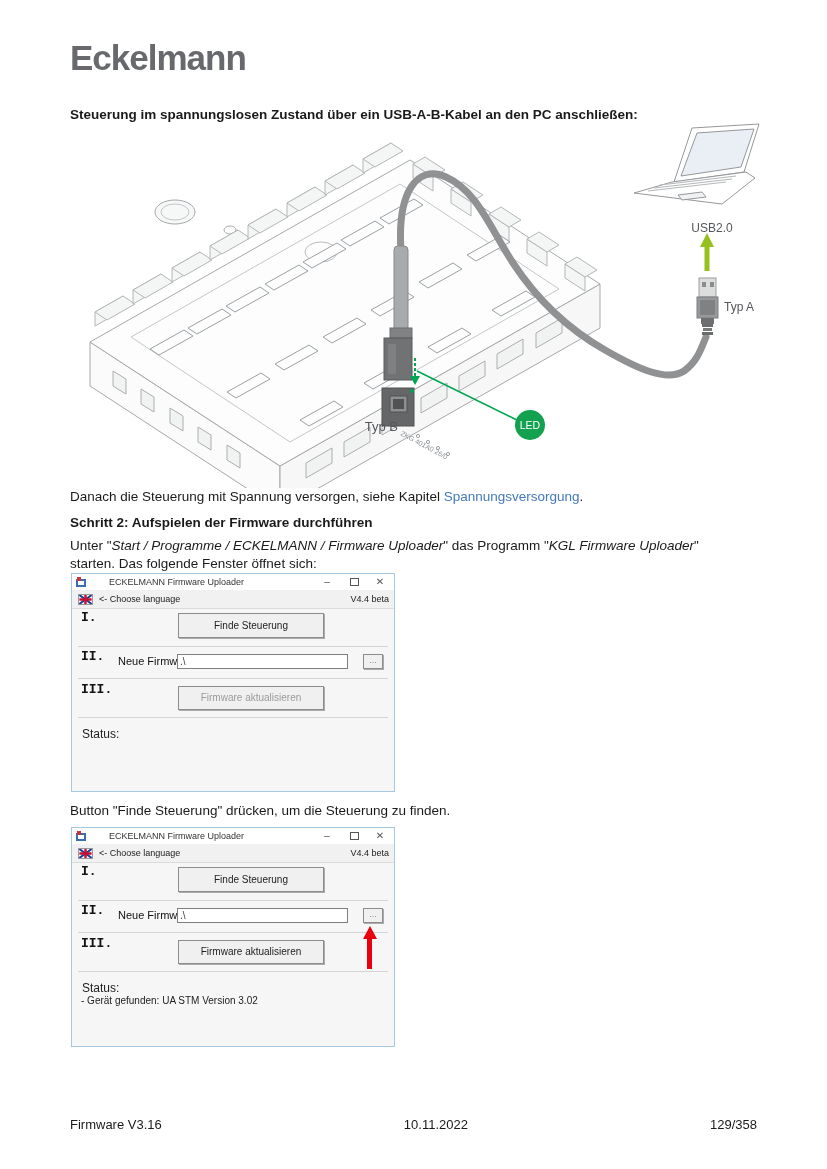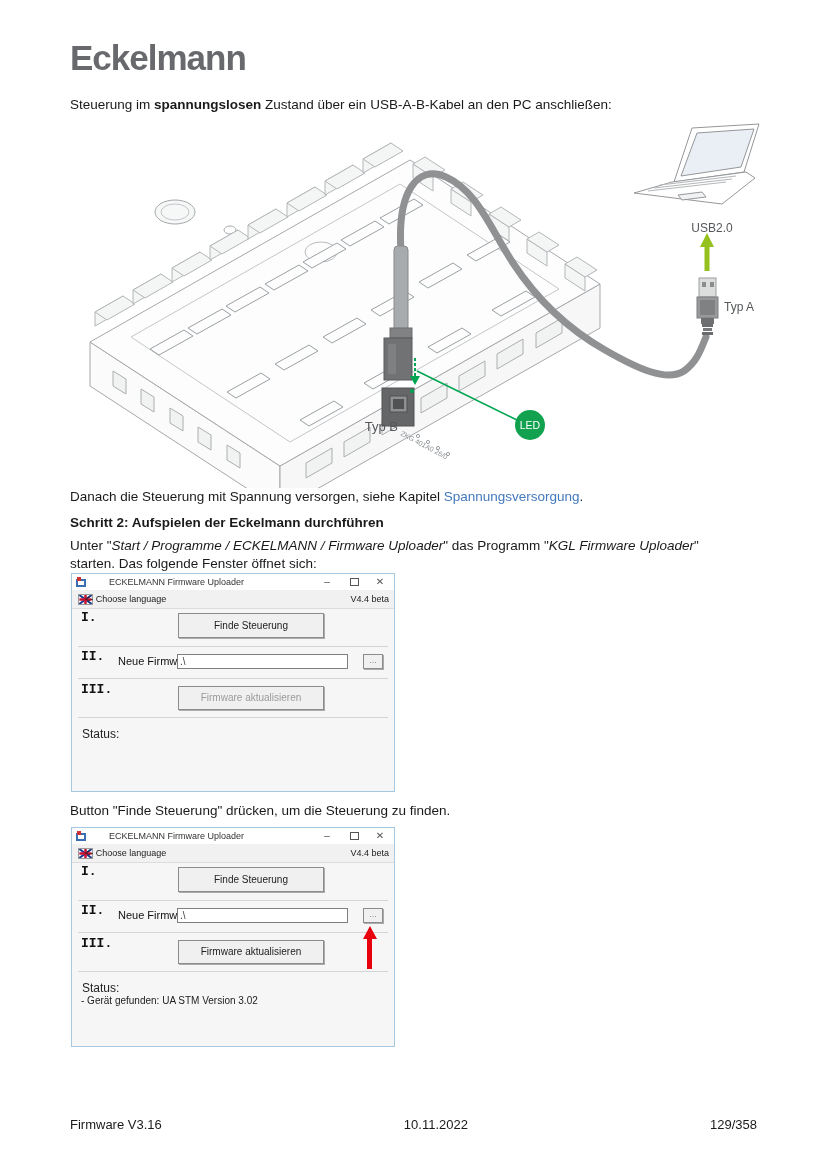--- a/index.html
+++ b/index.html
@@ -2,21 +2,21 @@
 <html><head>
 <meta charset="utf-8">
 <style>
   html,body{margin:0;padding:0;}
   body{width:827px;height:1169px;background:#ffffff;position:relative;overflow:hidden;
        font-family:"Liberation Sans", sans-serif;color:#1a1a1a;}
   .abs{position:absolute;}
   
   .logo{left:70px;top:38px;font-size:35px;font-weight:bold;color:#67696c;letter-spacing:-1px;}
   .doc-line{font-size:13.5px;line-height:18px;}
-  .intro{left:70px;top:96px;width:720px;}
+  .intro{left:70px;top:106px;width:720px;font-weight:bold;}
   .after-diagram{left:70px;top:488px;width:720px;}
   .link{color:#4379bd;text-decoration:none;cursor:pointer;}
   .step2-heading{left:70px;top:514px;font-weight:bold;}
   .step2-para{left:70px;top:537px;width:745px;}
   .caption{left:70px;top:802px;width:720px;}
   .it{font-style:italic;}
   
   .footer{left:70px;top:1117px;width:687px;display:flex;justify-content:space-between;font-size:13px;}
   
   .win{width:324px;height:219px;background:#f6f6f6;border:1px solid #a5c9e3;box-sizing:border-box;
@@ -24,21 +24,21 @@
   .titlebar{position:absolute;left:0;top:0;width:100%;height:16px;background:#ffffff;}
   .appicon{position:absolute;left:4px;top:3px;width:10px;height:10px;}
   .wintitle{position:absolute;left:18px;top:3px;font-size:9px;color:#333;margin-left:19px;}
   .ctl{position:absolute;top:0;height:16px;line-height:15px;text-align:center;color:#555;font-size:10px;width:16px;}
   .ctl-min{left:247px;}
   .ctl-max{left:274px;}
   .ctl-max .box{display:inline-block;width:7px;height:6px;border:1px solid #555;margin-top:4px;}
   .ctl-close{left:300px;}
   .langbar{position:absolute;left:0;top:16px;width:100%;height:19px;background:#f1f1f1;border-bottom:1px solid #dcdcdc;box-sizing:border-box;}
   .flag{position:absolute;left:6px;top:4px;width:15px;height:11px;border:1px solid #9a9a9a;box-sizing:border-box;}
-  .langlabel{position:absolute;left:13px;top:4px;font-size:9px;color:#222;}
+  .langlabel{position:absolute;left:27px;top:4px;font-size:9px;color:#222;}
   .version{position:absolute;right:5px;top:4px;font-size:9px;color:#222;}
   .rom{position:absolute;left:9px;font-family:"Liberation Mono", monospace;font-weight:bold;font-size:13px;color:#111;}
   .btn{position:absolute;background:#f0f0f0;border:1px solid #8c8c8c;box-shadow:1px 1px 0 rgba(110,110,110,.55);
        font-size:10px;color:#222;text-align:center;box-sizing:border-box;}
   .btn-find{left:106px;top:39px;width:146px;height:25px;line-height:23px;}
   .btn-update{left:106px;top:112px;width:146px;height:24px;line-height:22px;}
   .btn-update.disabled{color:#9b9b9b;}
   .btn-browse{left:291px;top:80px;width:20px;height:15px;line-height:11px;font-size:9px;color:#8a8a8a;}
   .lbl-fw{position:absolute;left:46px;top:81px;font-size:11px;color:#111;}
   .fw-input{position:absolute;left:105px;top:80px;width:165px;height:13px;border:1px solid #7f7f7f;
@@ -192,21 +192,21 @@
     <rect x="642" y="204" width="11" height="3" fill="#6a6c6e"></rect>
     <rect x="643" y="208" width="9" height="3" fill="#77797b"></rect>
     <rect x="642" y="212" width="11" height="3" fill="#6a6c6e"></rect>
   </g>
   <text x="664" y="191" font-size="12" fill="#55575a">Typ A</text>
 </svg>
 </div>
 
 <div class="abs after-diagram doc-line"><span>Danach die Steuerung mit Spannung versorgen, siehe Kapitel </span><a class="link">Spannungsversorgung</a><span>.</span></div>
 
-<div class="abs step2-heading doc-line">Schritt 2: Aufspielen der Eckelmann durchführen</div>
+<div class="abs step2-heading doc-line">Schritt 2: Aufspielen der Firmware durchführen</div>
 
 <div class="abs step2-para doc-line"><span>Unter "</span><span class="it">Start / Programme / ECKELMANN / Firmware Uploader</span><span>" das Programm "</span><span class="it">KGL Firmware Uploader</span><span>"</span><br><span>starten. Das folgende Fenster öffnet sich:</span></div>
 
 <div class="abs win" style="left:71px;top:573px;">
   <div class="titlebar">
     <svg class="appicon" viewBox="0 0 10 10">
       <rect x="0" y="2" width="10" height="8" fill="#3a6fb5"></rect>
         <rect x="1" y="0" width="4" height="4" fill="#c33"></rect>
       <rect x="2" y="4" width="6" height="4" fill="#fff"></rect>
     </svg>

